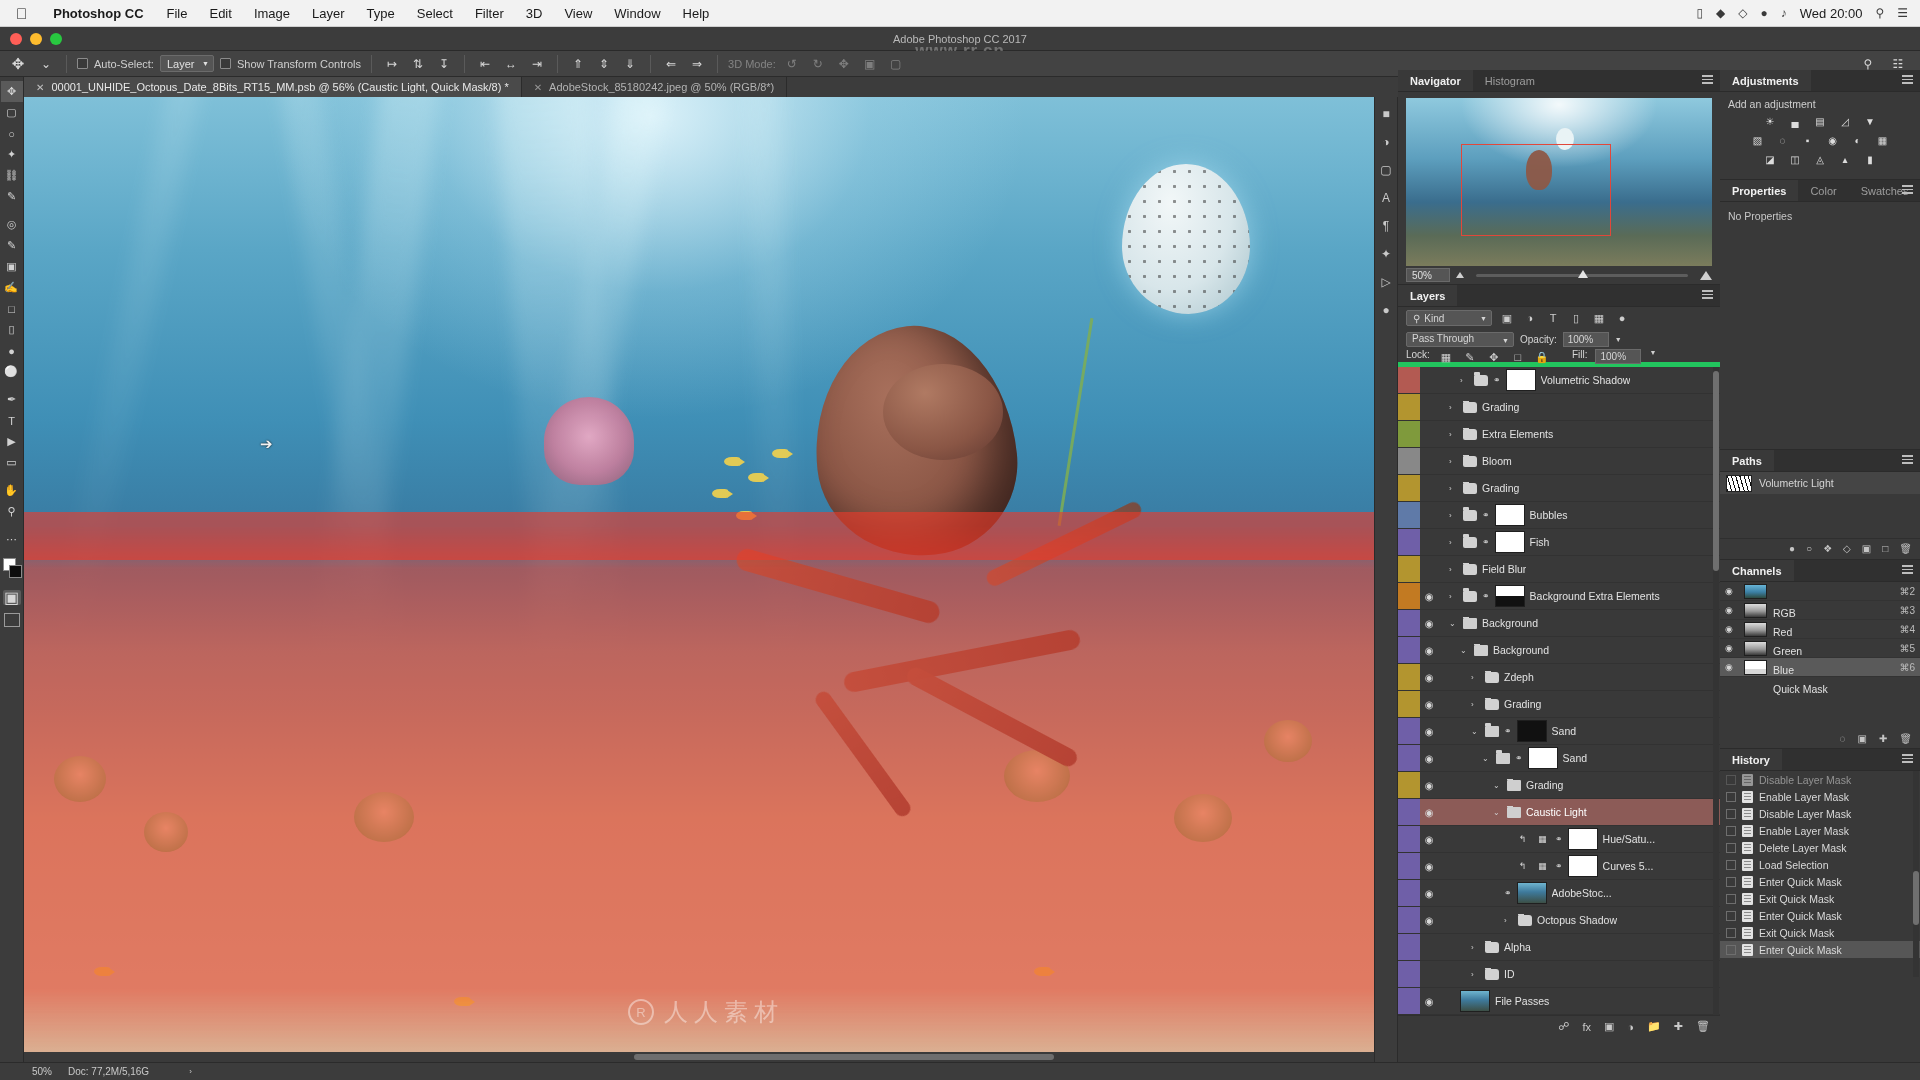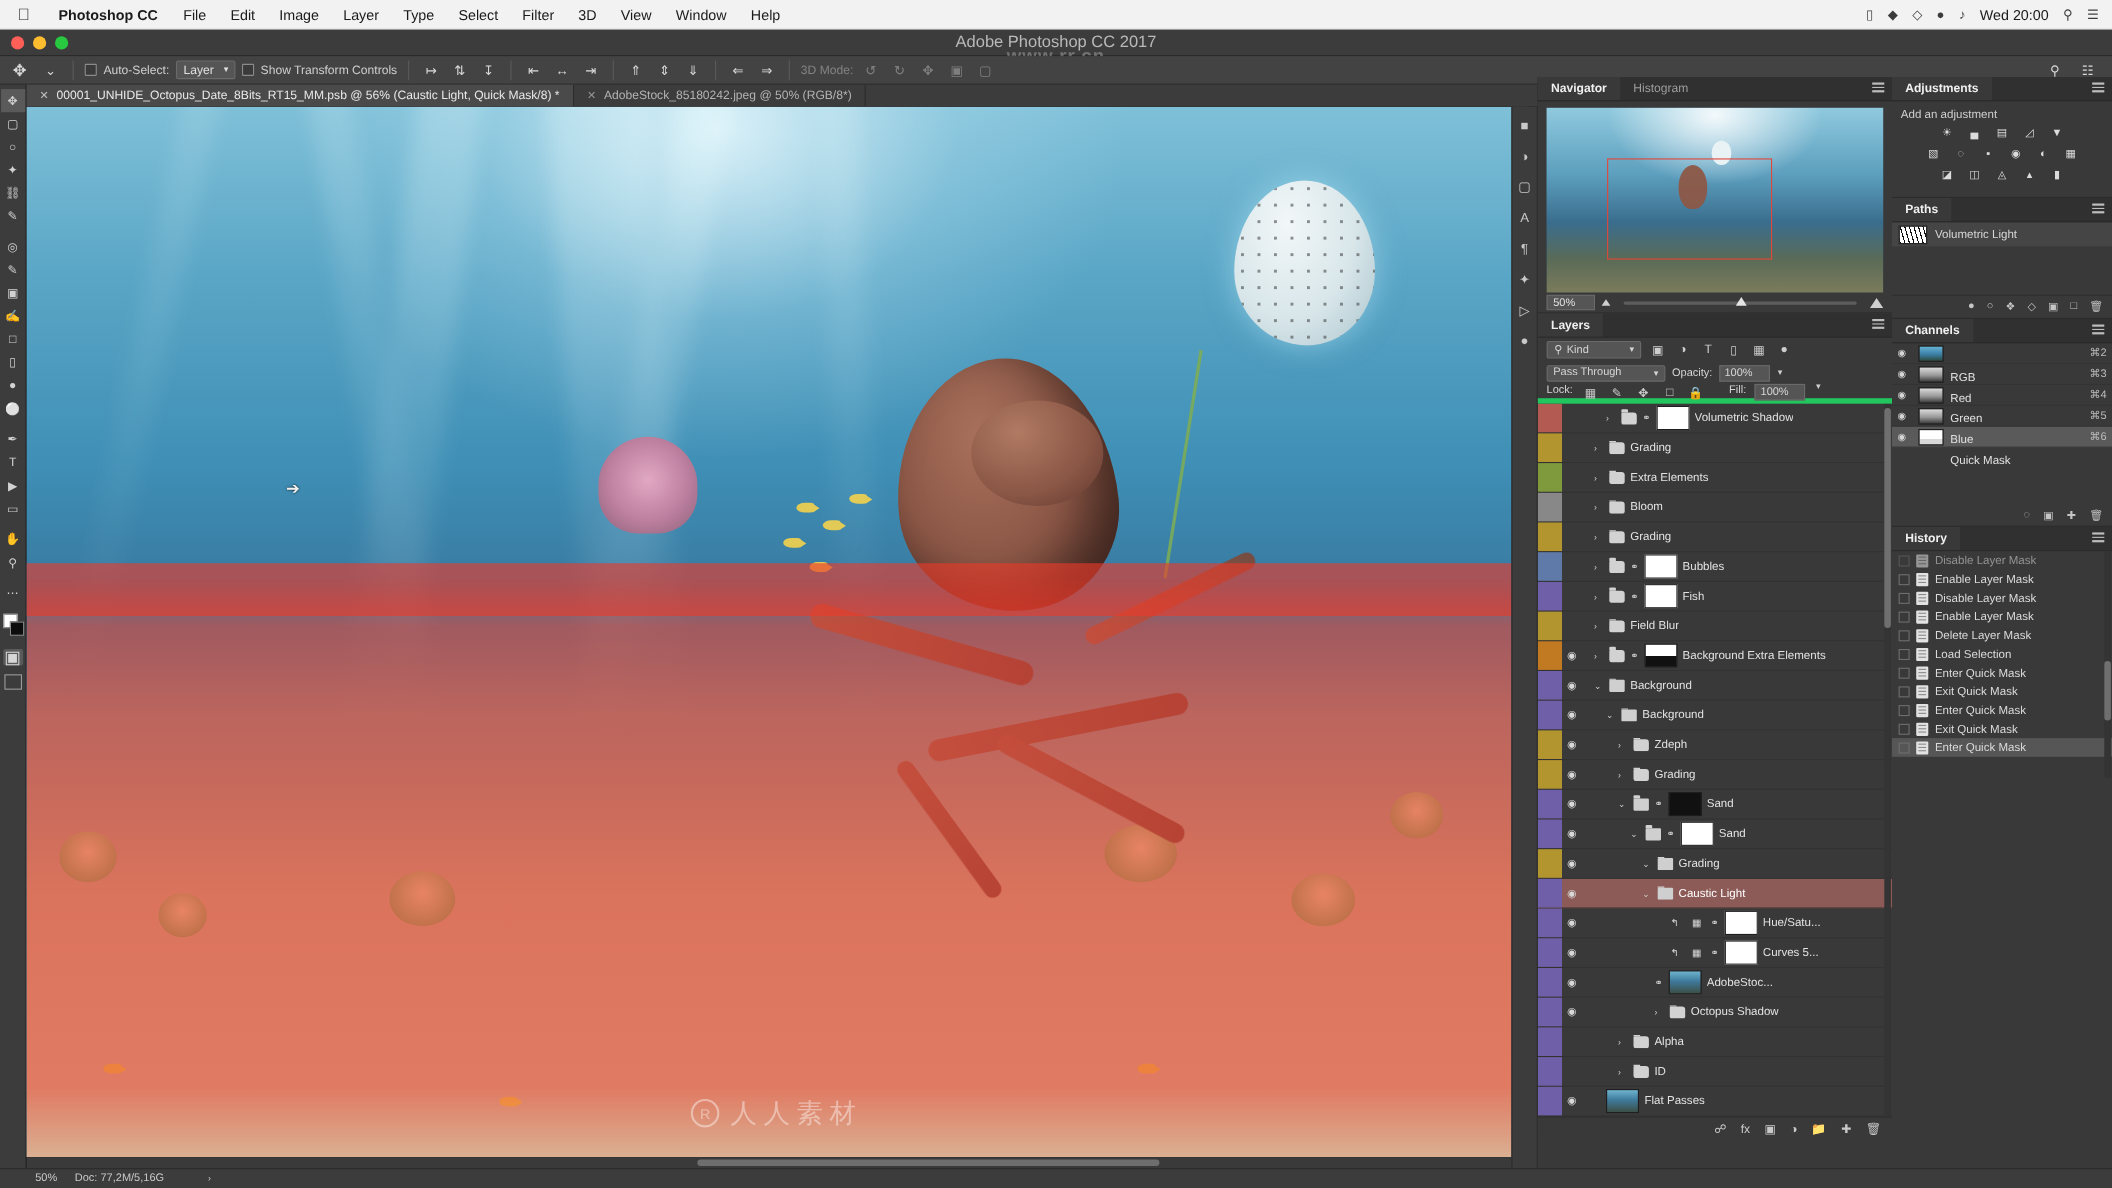--- a/index.html
+++ b/index.html
@@ -28,21 +28,21 @@
   .titlestrip {
     position: absolute; top: 27px; left: 0; width: 1920px; height: 24px;
     background: #3c3c3c; display: flex; align-items: center;
     border-bottom: 1px solid #2a2a2a;
   }
   .traffic { display: flex; gap: 8px; padding-left: 10px; align-items: center; }
   .tl { width: 12px; height: 12px; border-radius: 50%; }
   .tl.r { background: #ff5f57; } .tl.y { background: #febc2e; } .tl.g { background: #28c840; }
   .titlestrip .ttl {
     position: absolute; left: 0; right: 0; text-align: center;
-    font-size: 15px; color: #b9b9b9; pointer-events: none;
+    font-size: 11px; color: #b9b9b9; pointer-events: none;
   }
   .wm-top {
     position:absolute; left:50%; top:14px; transform:translateX(-50%);
     font-size:17px; color:rgba(255,255,255,.28); letter-spacing:1px; font-weight:bold;
   }
 
   
   .optionsbar {
     position: absolute; top: 51px; left: 0; width: 1920px; height: 26px;
     background: #434343; display: flex; align-items: center; gap: 6px;
@@ -789,21 +789,21 @@
               <span class="arrow">›</span>
               <span class="folder"></span>
               <span class="nm">ID</span>
             </div>
           </div>
           <div class="lrow">
             <div class="colorchip" style="background: rgb(111, 95, 168);"></div>
             <div class="eye">◉</div>
             <div class="body" style="padding-left: 22px;">
               <span class="thumb" style="background:linear-gradient(180deg,#6fb4cf 0%,#3e7a9c 45%,#3c4f46 100%);"></span>
-              <span class="nm">Flat Passes</span>
+              <span class="nm">File Passes</span>
             </div>
           </div>
           <div class="layer-scroll">
             <i></i>
           </div>
         </div>
 
       <div class="layers-foot">
         <span>☍</span>
         <span>fx</span>
@@ -847,20 +847,33 @@
         <div class="adjrow">
           <span class="adjbtn">◪</span>
           <span class="adjbtn">◫</span>
           <span class="adjbtn">◬</span>
           <span class="adjbtn">▴</span>
           <span class="adjbtn">▮</span>
         </div>
       </div>
     </div>
 
+    <div class="panel" style="height:270px;">
+      <div class="ptabs">
+        <div class="ptab active">Properties</div>
+        <div class="ptab">Color</div>
+        <div class="ptab">Swatches</div>
+        <div class="pmenu">
+            <i></i>
+            <i></i>
+            <i></i>
+          </div>
+      </div>
+      <div class="noprops">No Properties</div>
+    </div>
 
     <div class="panel" style="height:110px;">
       <div class="ptabs">
         <div class="ptab active">Paths</div>
         <div class="pmenu">
             <i></i>
             <i></i>
             <i></i>
           </div>
       </div>

